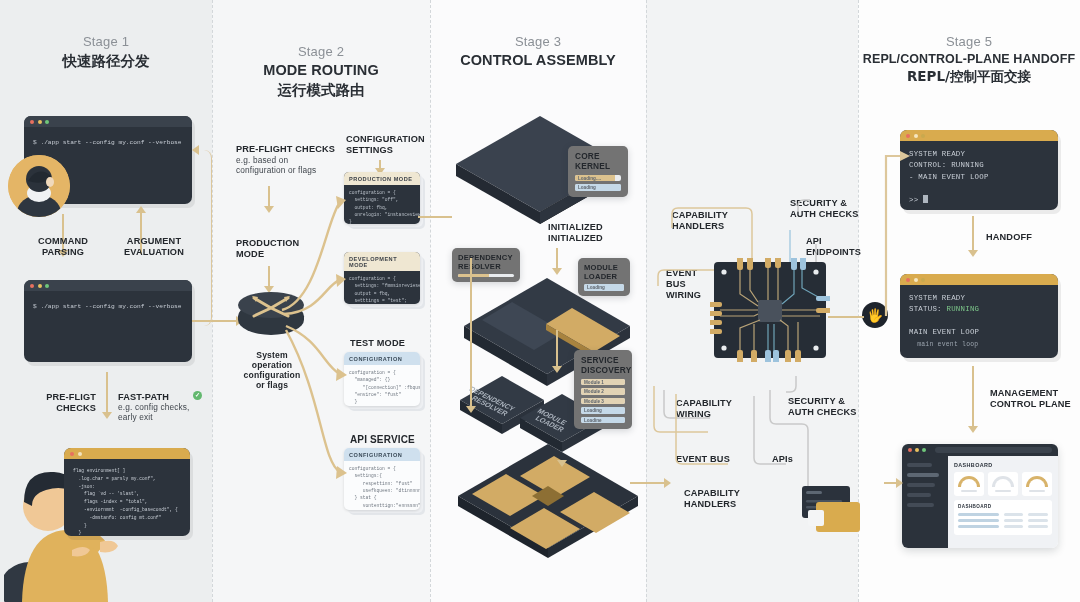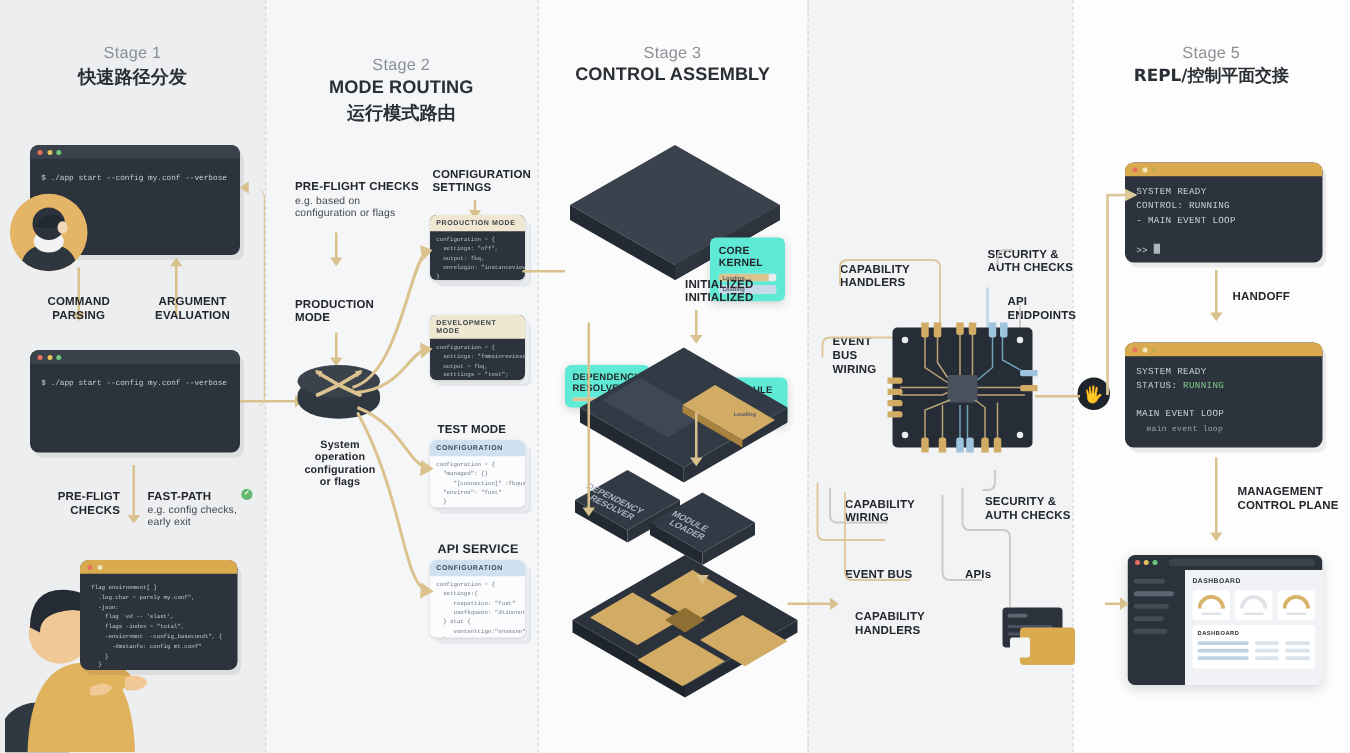--- a/index.html
+++ b/index.html
@@ -79,22 +79,22 @@
                 background:#2c333c; box-shadow:0 1px 3px rgba(0,0,0,.12); height:100%; }
   .card .hdr { font-size:5.6px; font-weight:bold; letter-spacing:.5px;
                padding:3.5px 5px; color:#3d4249; background:#efe7d2; }
   .card .hdr.blue { background:#cfe0ee; color:#3a4a58; }
   .card .code { padding:4px 5px; font-family:"Liberation Mono",monospace;
                 font-size:4.6px; line-height:1.6; color:#b9c0c9; white-space:pre; }
   .card .code.light { color:#6f7781; }
   .card .face.white { background:#fbfcfd; }
 
   
-  .callout { position:absolute; background:#5eead4; border-radius:5px;
-             box-shadow:0 2px 7px rgba(30,38,48,.18); padding:6px 7px;margin-top:44px; }
+  .callout { position:absolute; background:#737373; border-radius:5px;
+             box-shadow:0 2px 7px rgba(30,38,48,.18); padding:6px 7px; }
   .callout .t { font-size:8.3px; font-weight:bold; color:#23272c; line-height:1.2;
                 letter-spacing:.2px; }
   .bar-row { height:6.5px; border-radius:2px; margin-top:3px; position:relative;
              background:#e9ecef; overflow:hidden; }
   .bar-row span { position:absolute; left:3px; top:0.6px; font-size:4.6px;
                   color:#5d646c; font-weight:bold; z-index:2; }
   .bar-row i { position:absolute; left:0; top:0; bottom:0; display:block; }
   .fill-gold { background:#dcc28e; }
   .fill-blue { background:#c5d9e8; }
   .fill-tan  { background:#e2d3b4; }
@@ -164,20 +164,21 @@
     <div class="stage-num">Stage 2</div>
     <div class="stage-en">MODE ROUTING</div>
     <div class="stage-cn">运行模式路由</div>
   </div>
   <div class="stage-head" style="left:430px;top:34px;width:216px">
     <div class="stage-num">Stage 3</div>
     <div class="stage-en">CONTROL ASSEMBLY</div>
   </div>
   <div class="stage-head" style="left:858px;top:34px;width:222px">
     <div class="stage-num">Stage 5</div>
+    <div class="stage-en" style="font-size:12.5px">REPL/CONTROL-PLANE HANDOFF</div>
     <div class="stage-cn" style="font-size:13.5px">REPL/控制平面交接</div>
   </div>
 
   <div class="term" style="left:24px;top:116px;width:168px;height:88px">
     <div class="bar">
       <i class="dot d1"></i>
       <i class="dot d2"></i>
       <i class="dot d3"></i>
     </div>
     <div class="body" style="padding-top:11px"><span>$</span> <span>./app start --config my.conf --verbose</span></div>
@@ -414,20 +415,44 @@
   </svg>
 
   <svg style="position:absolute;left:518px;top:390px" width="92" height="78">
     <path d="M44 4 L86 28 L44 52 L2 28 Z" fill="#323a45"></path>
     <path d="M2 28 L44 52 L44 62 L2 38 Z" fill="#222932"></path>
     <path d="M86 28 L44 52 L44 62 L86 38 Z" fill="#2b323c"></path>
     <text x="44" y="34" font-size="7" font-family="Liberation Sans, sans-serif" fill="#aab2bc" text-anchor="middle" font-weight="bold" transform="rotate(26 44 30) skewX(-18)">MODULE</text>
     <text x="44" y="42" font-size="7" font-family="Liberation Sans, sans-serif" fill="#aab2bc" text-anchor="middle" font-weight="bold" transform="rotate(26 44 38) skewX(-18)">LOADER</text>
   </svg>
 
+  <div class="callout" style="left:574px;top:350px;width:58px">
+    <div class="t" style="white-space:pre-line">SERVICE
+DISCOVERY</div>
+    <div class="bar-row">
+      <i class="fill-tan" style="width:100%"></i>
+      <span>Module 1</span>
+      </div>
+    <div class="bar-row">
+      <i class="fill-tan" style="width:100%"></i>
+      <span>Module 2</span>
+      </div>
+    <div class="bar-row">
+      <i class="fill-tan" style="width:100%"></i>
+      <span>Module 3</span>
+      </div>
+    <div class="bar-row">
+      <i class="fill-blue" style="width:100%"></i>
+      <span>Loading</span>
+      </div>
+    <div class="bar-row">
+      <i class="fill-blue" style="width:100%"></i>
+      <span>Loadine</span>
+      </div>
+  </div>
 
   <svg style="position:absolute;left:448px;top:430px" width="200" height="130">
     <path d="M100 14 L190 66 L100 118 L10 66 Z" fill="#2b323c"></path>
     <path d="M10 66 L100 118 L100 128 L10 76 Z" fill="#1e242c"></path>
     <path d="M190 66 L100 118 L100 128 L190 76 Z" fill="#252c35"></path>
     <path d="M58 44 L96 66 L62 86 L24 64 Z" fill="#d2ab65"></path>
     <path d="M106 26 L142 47 L108 67 L72 46 Z" fill="#d2ab65"></path>
     <path d="M146 62 L182 83 L148 103 L112 82 Z" fill="#d2ab65"></path>
     <path d="M96 78 L132 99 L98 119 L62 98 Z" fill="#d2ab65"></path>
     <path d="M100 56 L116 66 L100 76 L84 66 Z" fill="#8d6f34"></path>

